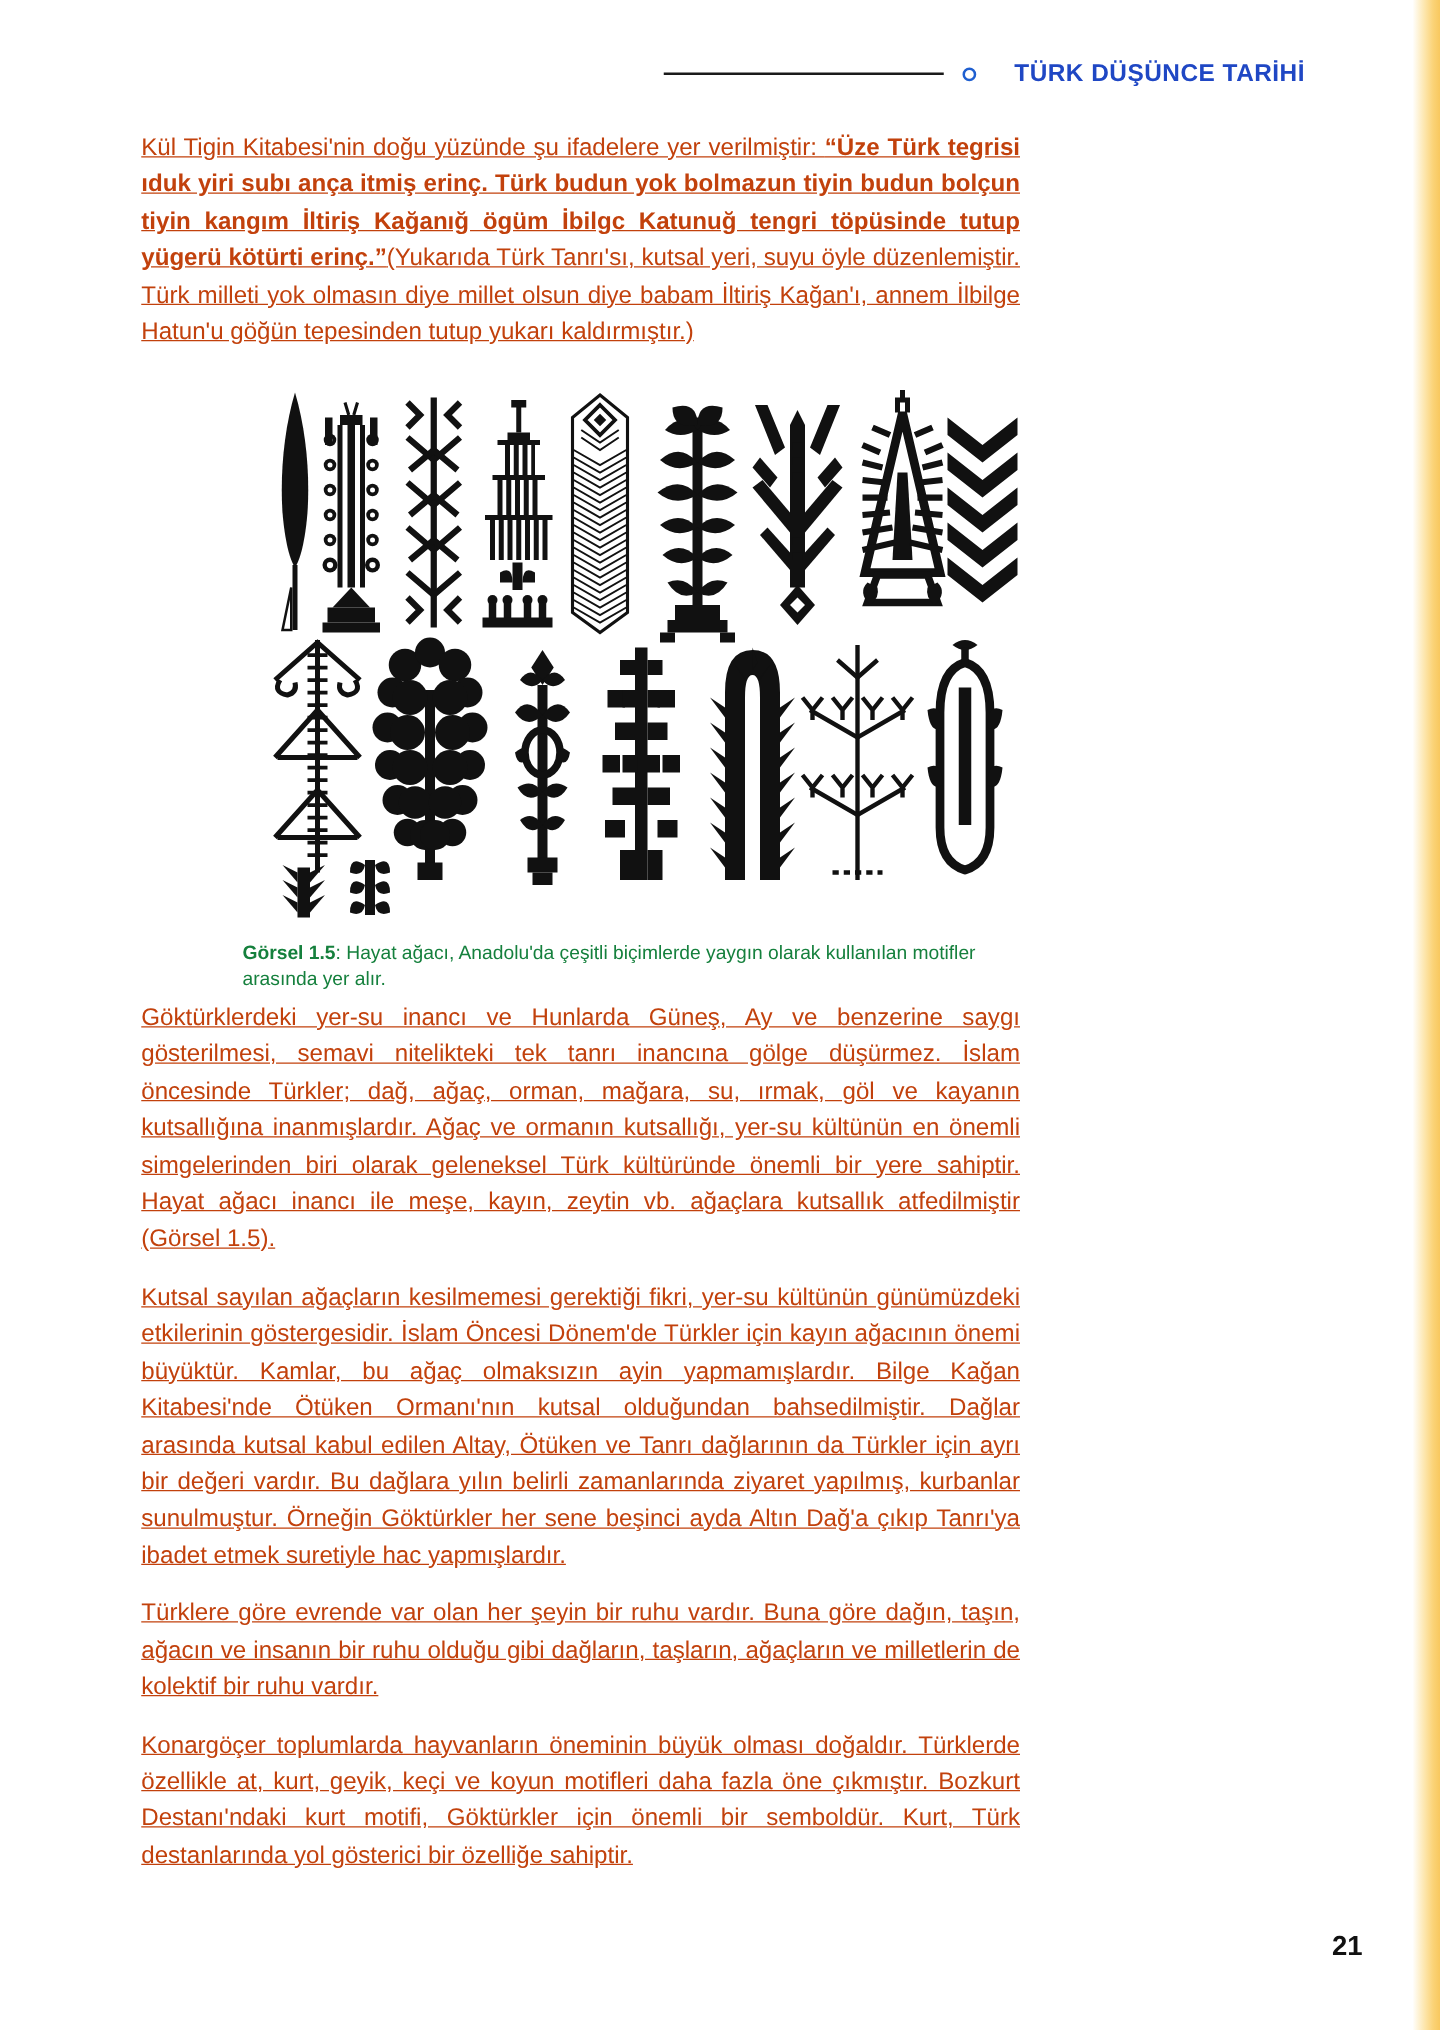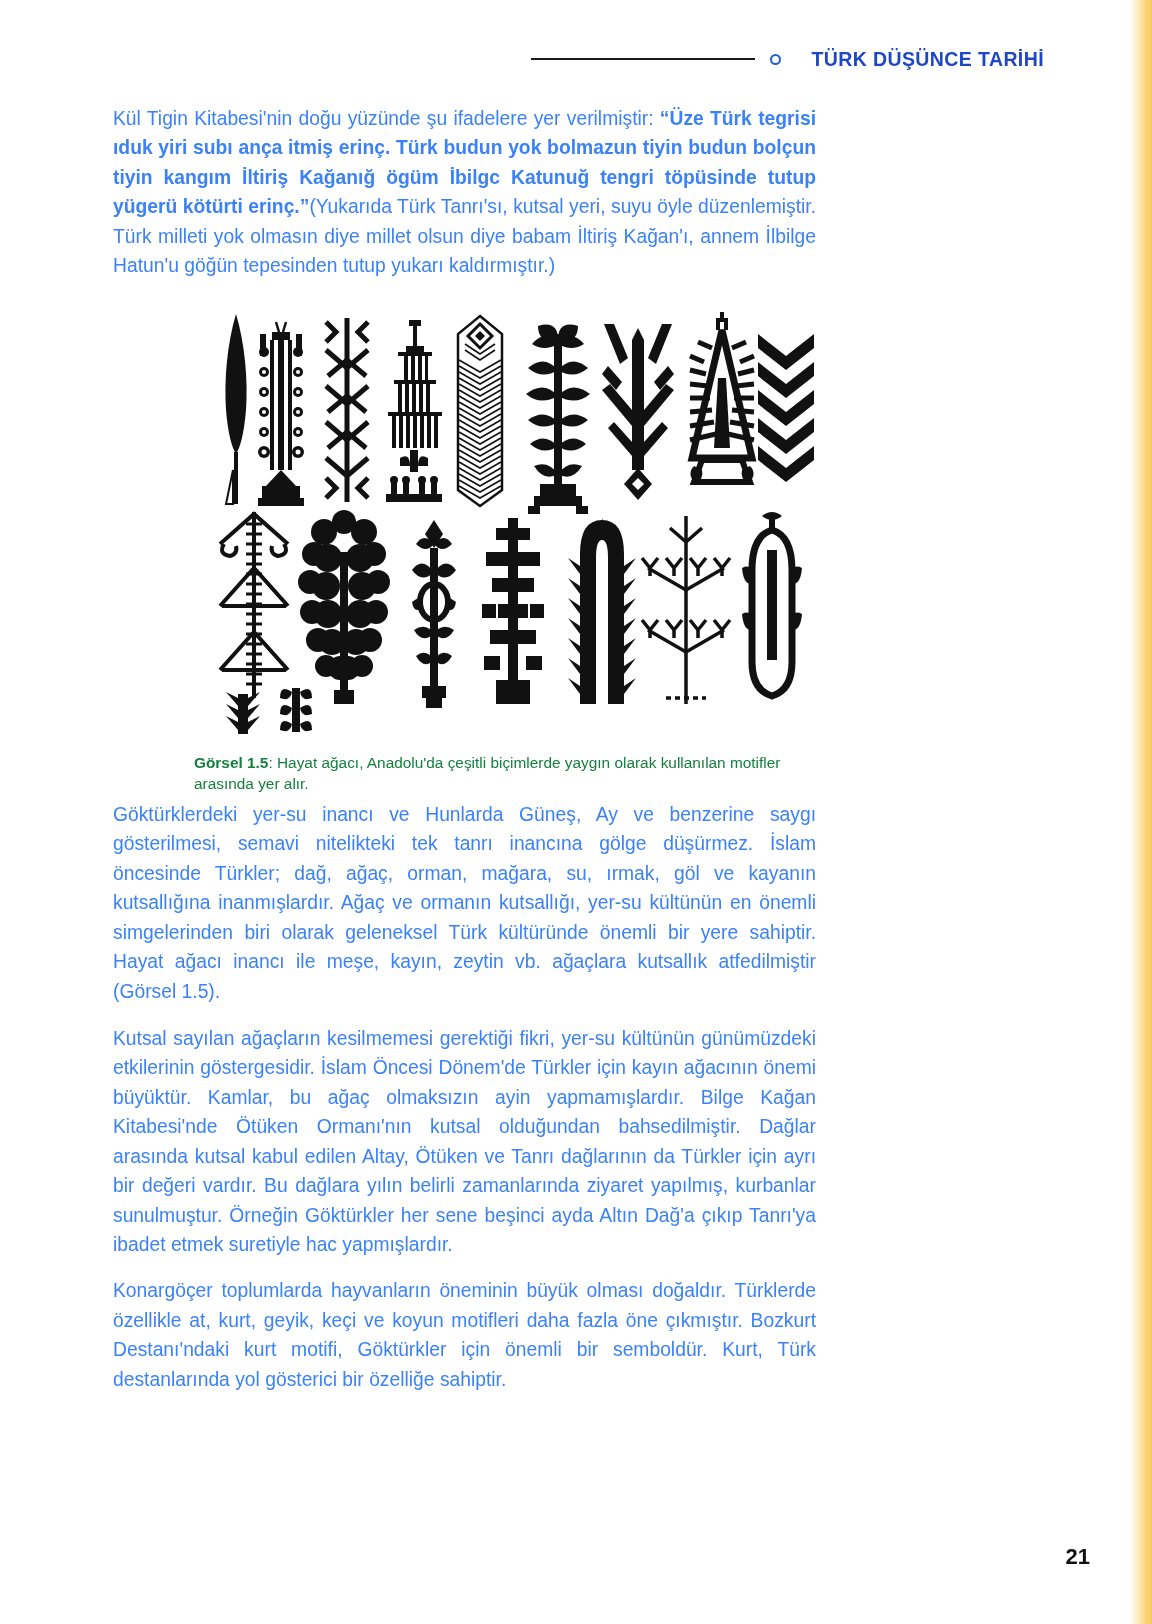--- a/index.html
+++ b/index.html
@@ -67,24 +67,25 @@
   .content {
     position: absolute;
     left: 113px;
     top: 104px;
     width: 703px;
   }
   p {
     margin: 0 0 17px 0;
     font-size: 19.3px;
     line-height: 1.525;
-    color: #3b82f6;
+    color: #c2410c;
     text-align: justify;
     text-justify: inter-word;
     hyphens: manual;
+    text-decoration: underline;
   }
   p.last-in-block { margin-bottom: 0; }
   b, strong { font-weight: bold; }
 
   
   .figure {
     float: right;
     width: 622px;
     margin: 2px 0 6px 0;
   }
@@ -517,19 +518,20 @@
       <div class="figure-caption"><span class="cap-label">Görsel 1.5</span><span>: </span><span>Hayat ağacı, Anadolu'da çeşitli biçimlerde yaygın olarak kullanılan motifler arasında yer alır.</span></div>
     </div>
 
     <div class="sidecol">
       <p>Göktürklerdeki yer-su inancı ve Hunlarda Güneş, Ay ve benzerine saygı gösterilmesi, semavi nitelikteki tek tanrı inancına gölge düşürmez. İslam öncesinde Türkler; dağ, ağaç, orman, mağara, su, ırmak, göl ve kayanın kutsallığına inanmışlardır. Ağaç ve ormanın kutsallığı, yer-su kültünün en önemli simgelerinden biri olarak geleneksel Türk kültüründe önemli bir yere sahiptir. Hayat ağacı inancı ile meşe, kayın, zeytin vb. ağaçlara kutsallık atfedilmiştir (Görsel 1.5).</p>
     </div>
 
     <div class="clearfix"></div>
 
     <p style="margin-top:18px;">Kutsal sayılan ağaçların kesilmemesi gerektiği fikri, yer-su kültünün günümüzdeki etkilerinin göstergesidir. İslam Öncesi Dönem'de Türkler için kayın ağacının önemi büyüktür. Kamlar, bu ağaç olmaksızın ayin yapmamışlardır. Bilge Kağan Kitabesi'nde Ötüken Ormanı'nın kutsal olduğundan bahsedilmiştir. Dağlar arasında kutsal kabul edilen Altay, Ötüken ve Tanrı dağlarının da Türkler için ayrı bir değeri vardır. Bu dağlara yılın belirli zamanlarında ziyaret yapılmış, kurbanlar sunulmuştur. Örneğin Göktürkler her sene beşinci ayda Altın Dağ'a çıkıp Tanrı'ya ibadet etmek suretiyle hac yapmışlardır.</p>
+    <p>Türklere göre evrende var olan her şeyin bir ruhu vardır. Buna göre dağın, taşın, ağacın ve insanın bir ruhu olduğu gibi dağların, taşların, ağaçların ve milletlerin de kolektif bir ruhu vardır.</p>
     <p>Konargöçer toplumlarda hayvanların öneminin büyük olması doğaldır. Türklerde özellikle at, kurt, geyik, keçi ve koyun motifleri daha fazla öne çıkmıştır. Bozkurt Destanı'ndaki kurt motifi, Göktürkler için önemli bir semboldür. Kurt, Türk destanlarında yol gösterici bir özelliğe sahiptir.</p>
 
   </div>
 
   <div class="folio">21</div>
 
 </div>
 
 </body></html>

